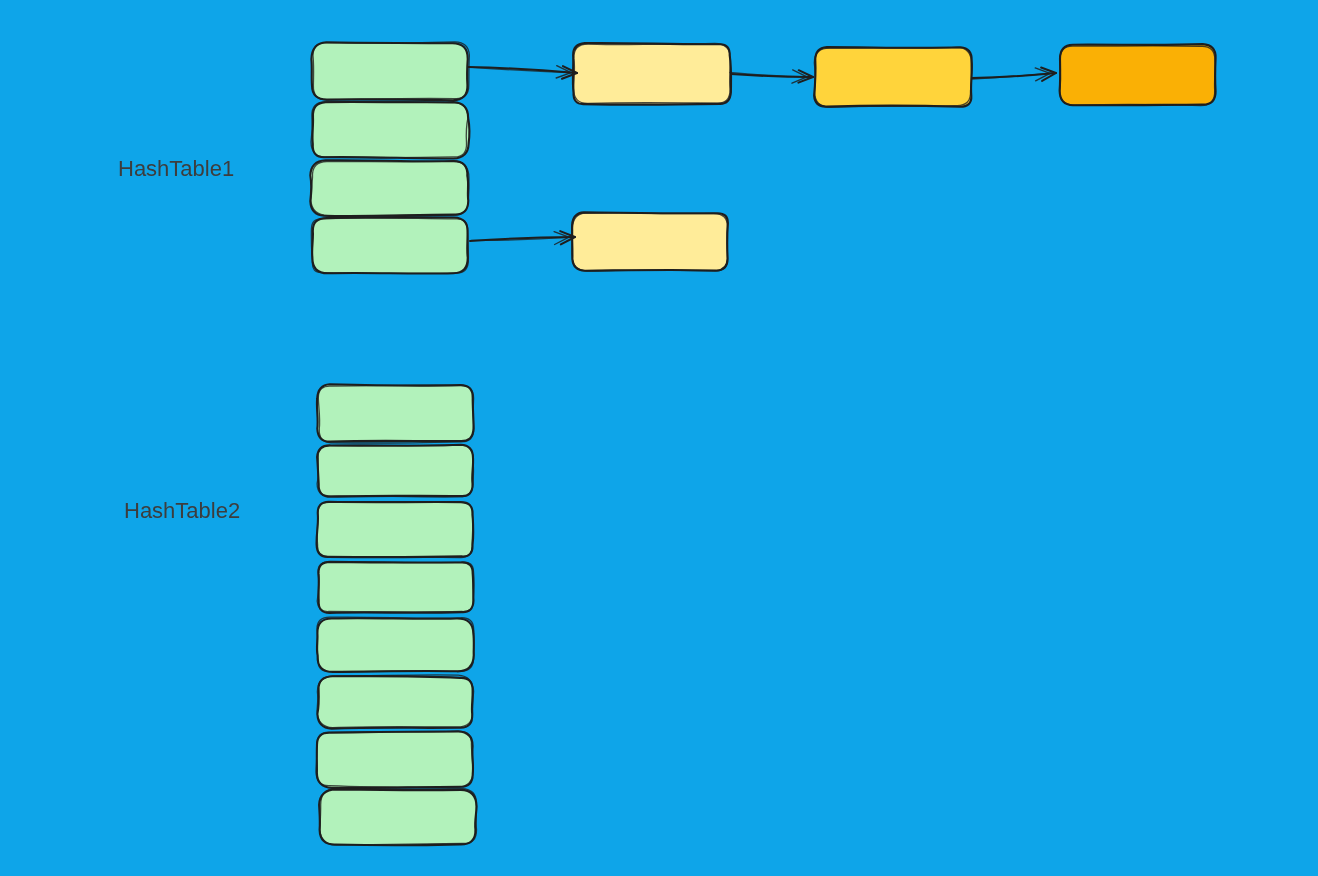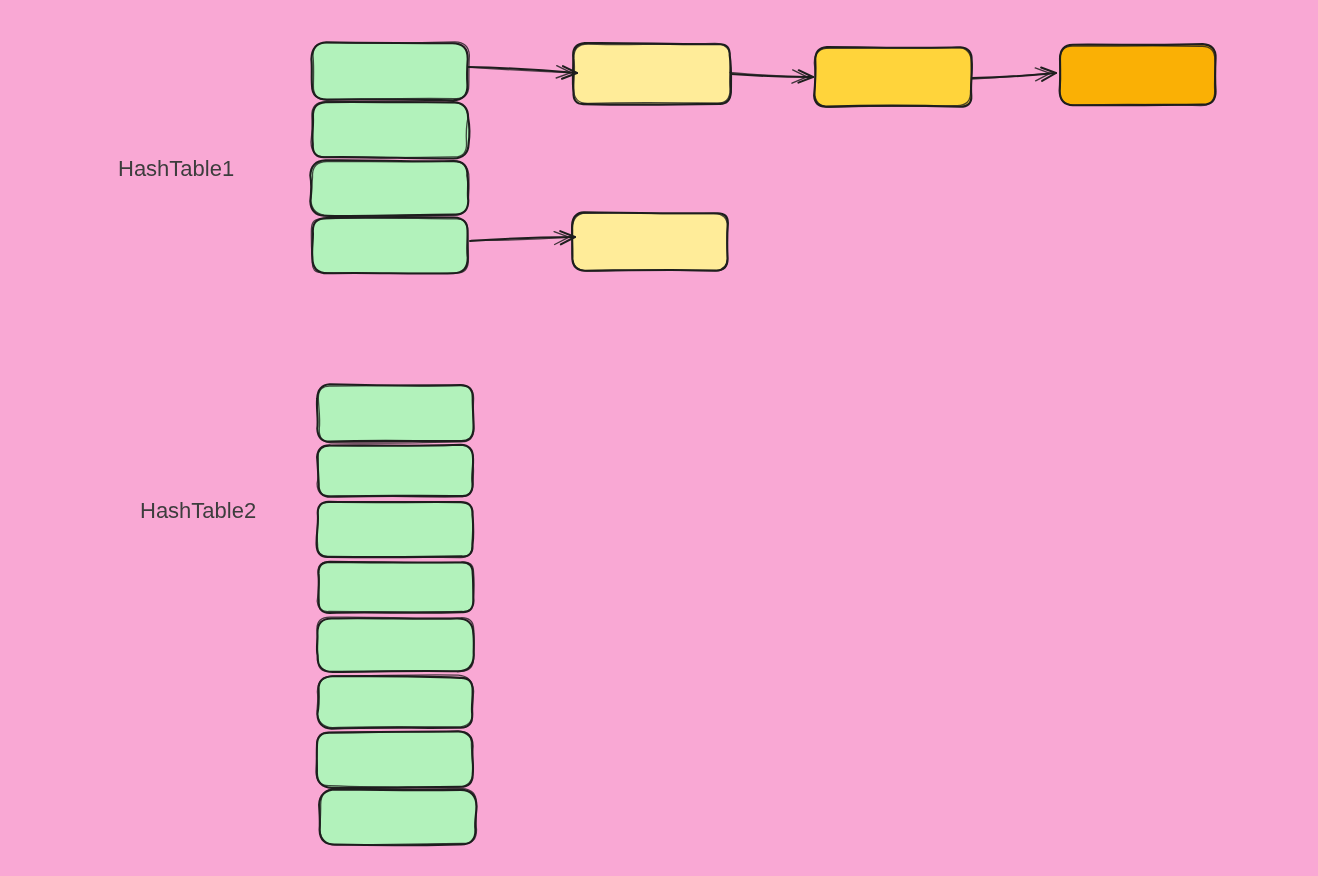--- a/index.html
+++ b/index.html
@@ -1,32 +1,32 @@
 <!DOCTYPE html>
 <html><head>
 <meta charset="utf-8">
 <style>
   html, body { margin: 0; padding: 0; background: #ffffff; }
   .canvas {
     position: relative;
     width: 1318px;
     height: 876px;
-    background: #f9a8d4;
+    background: #0ea5e9;
     overflow: hidden;
     font-family: "Liberation Sans", sans-serif;
   }
   .ht-label {
     position: absolute;
     font-size: 22px;
     line-height: 1.15;
     color: #3d3d3d;
     white-space: nowrap;
   }
   #label-ht1 { left: 118px; top: 156px; }
-  #label-ht2 { left: 140px; top: 498px; text-align: center; }
+  #label-ht2 { left: 124px; top: 498px; text-align: center; }
   #diagram-svg { position: absolute; left: 0; top: 0; }
 </style>
 </head>
 <body>
 
 <div class="canvas">
   <div class="ht-label" id="label-ht1">HashTable1</div>
   <div class="ht-label" id="label-ht2">HashTable2</div>
   <svg id="diagram-svg" width="1318" height="876" viewBox="0 0 1318 876">
       <g>

